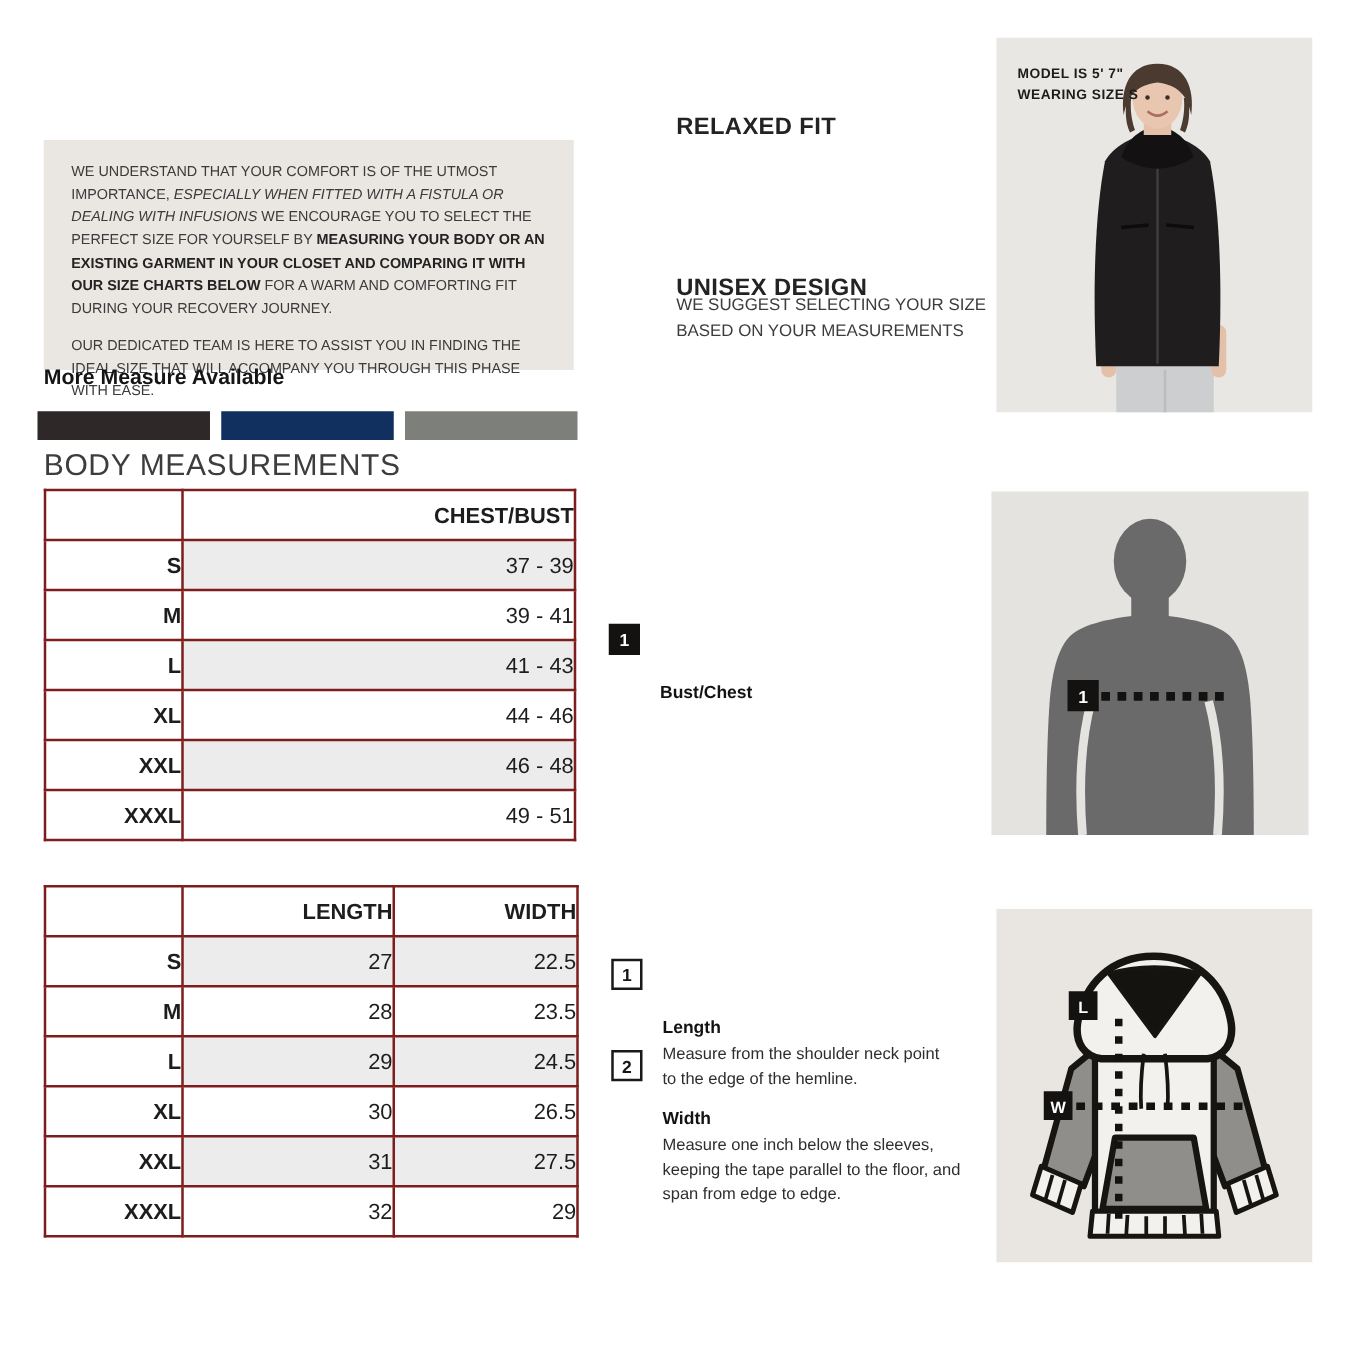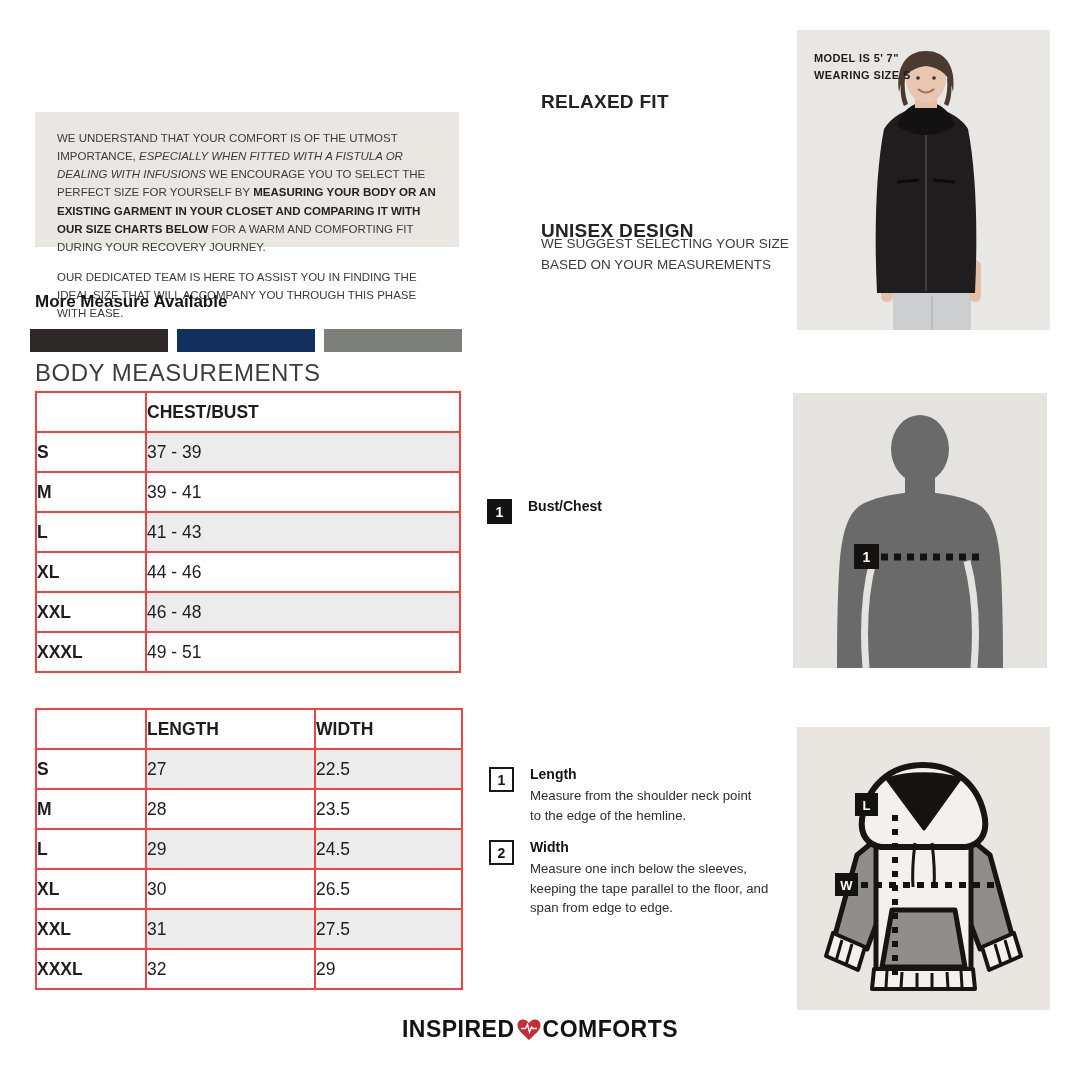--- a/index.html
+++ b/index.html
@@ -2,59 +2,59 @@
 <html><head>
 <meta charset="utf-8">
 <style>
   html,body{margin:0;padding:0;background:#fff;}
   .canvas{position:relative;width:1080px;height:1080px;background:#ffffff;
           font-family:"Liberation Sans",sans-serif;color:#222;overflow:hidden;}
 
   
   .title{position:absolute;left:33px;top:18px;font-size:58px;font-weight:800;
          letter-spacing:1px;color:#262424;}
-  .intro{position:absolute;left:35px;top:112px;width:424px;height:135px;background:#eae7e3;
+  .intro{position:absolute;left:35px;top:112px;width:424px;height:184px;background:#eae7e3;
          box-sizing:border-box;padding:17px 22px;font-size:11.5px;line-height:1.58;color:#3b3b3b;}
   .intro p{margin:0;}
   .intro p + p{margin-top:12px;}
   .intro .it{font-style:italic;}
   .intro .bd{font-weight:bold;color:#232323;}
 
   .more-colours{position:absolute;left:35px;top:292px;font-size:17px;font-weight:800;color:#151515;}
   .swatches{position:absolute;left:30px;top:329px;display:flex;gap:9px;}
   .swatch{width:138px;height:23px;}
 
   .section-heading{position:absolute;font-size:24px;font-weight:400;color:#3d3d3d;letter-spacing:0.5px;}
   .heading-body{left:35px;top:359px;}
   .heading-garment{left:35px;top:676px;}
 
   table{border-collapse:collapse;position:absolute;left:35px;background:#fff;}
   .tbl-body{top:391px;}
   .tbl-garment{top:708px;}
-  th,td{border:2px solid #ef4444;text-align:left;font-size:17.5px;height:38px;padding:0;color:#1d1d1d;}
+  th,td{border:2px solid #7f1d1d;text-align:right;font-size:17.5px;height:38px;padding:0;color:#1d1d1d;}
   th{font-weight:800;}
   td.size{font-weight:800;}
   .tbl-body .c-size{width:108px;} .tbl-body .c-chest{width:312px;}
   .tbl-garment .c-size{width:108px;} .tbl-garment .c-len{width:167px;} .tbl-garment .c-wid{width:145px;}
   tbody tr:nth-child(odd) td.val{background:#ececec;}
 
   .logo{position:absolute;left:0;right:0;top:1016px;display:flex;justify-content:center;
         align-items:center;gap:1px;font-size:23px;font-weight:800;letter-spacing:0.5px;color:#131313;}
 
   
   .fit-note-h{position:absolute;font-size:19px;font-weight:800;color:#232323;letter-spacing:0.3px;}
   .fit-note-b{position:absolute;font-size:13.5px;color:#3c3c3c;line-height:1.55;}
   .relaxed-h{left:541px;top:91px;} .relaxed-b{left:541px;top:119px;width:248px;}
   .unisex-h{left:541px;top:220px;} .unisex-b{left:541px;top:234px;width:258px;}
 
   .badge-dark{position:absolute;width:25px;height:25px;background:#141210;color:#fff;font-weight:800;
               font-size:14px;display:flex;align-items:center;justify-content:center;}
   .badge-light{position:absolute;width:21px;height:21px;background:#fff;border:2px solid #191919;
                color:#141414;font-weight:800;font-size:14px;display:flex;align-items:center;justify-content:center;}
-  .ann{position:absolute;}
+  .ann{position:absolute;margin-top:47px;}
   .ann-title{font-size:14px;font-weight:800;color:#131313;margin:0 0 4px 0;}
   .ann-desc{font-size:13.2px;color:#2e2e2e;line-height:1.48;margin:0;}
   .ann-bust{left:528px;top:498px;width:225px;}
   .ann-length{left:530px;top:766px;width:236px;}
   .ann-width{left:530px;top:839px;width:252px;}
   .badge-bust{left:487px;top:499px;}
   .badge-length{left:489px;top:767px;}
   .badge-width{left:489px;top:840px;}
 
   
@@ -266,22 +266,14 @@
 
       <line x1="98" y1="88" x2="98" y2="252" stroke="#141210" stroke-width="6" stroke-dasharray="6 8"></line>
       <line x1="64" y1="158" x2="200" y2="158" stroke="#141210" stroke-width="6" stroke-dasharray="7 7"></line>
       <rect x="58" y="66" width="23" height="23" fill="#141210"></rect>
       <text x="69.5" y="83" font-family="Liberation Sans, sans-serif" font-size="13" font-weight="bold" fill="#ffffff" text-anchor="middle">L</text>
       <rect x="38" y="146" width="23" height="23" fill="#141210"></rect>
       <text x="49.5" y="163" font-family="Liberation Sans, sans-serif" font-size="13" font-weight="bold" fill="#ffffff" text-anchor="middle">W</text>
     </svg>
   </div>
 
-  <div class="logo">
-    <span>INSPIRED</span>
-    <svg width="26" height="24" viewBox="0 0 26 24">
-      <path d="M13,22 C8,17 1.5,12.5 1.5,7.2 C1.5,3.6 4.2,1.5 7.1,1.5 C9.5,1.5 11.7,3 13,5.2 C14.3,3 16.5,1.5 18.9,1.5 C21.8,1.5 24.5,3.6 24.5,7.2 C24.5,12.5 18,17 13,22 Z" fill="#c72b33"></path>
-      <polyline points="5,10.5 9.5,10.5 11.5,6.5 13.5,14 15.5,9 16.8,10.5 21,10.5" fill="none" stroke="#ffffff" stroke-width="1.4"></polyline>
-    </svg>
-    <span>COMFORTS</span>
-  </div>
 
 </div>
 
 </body></html>

